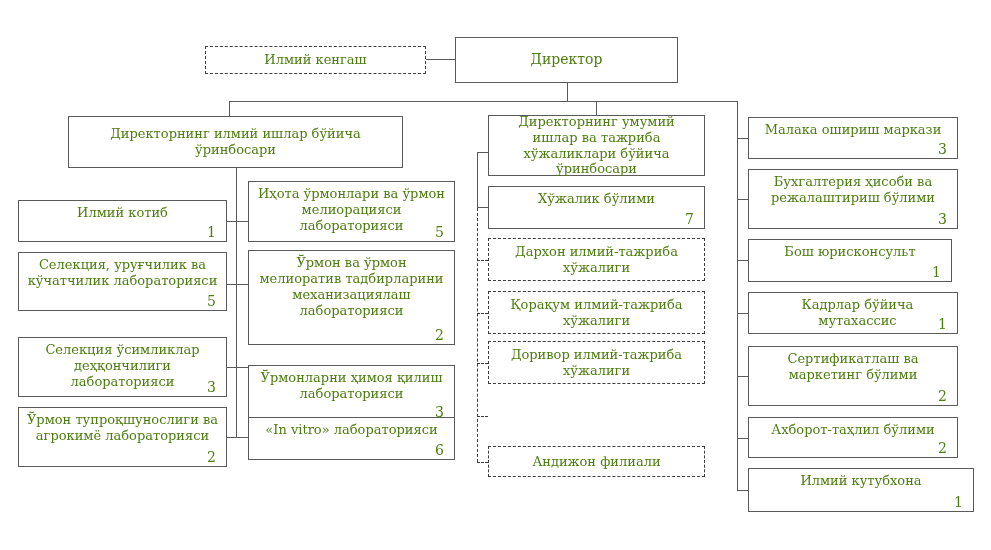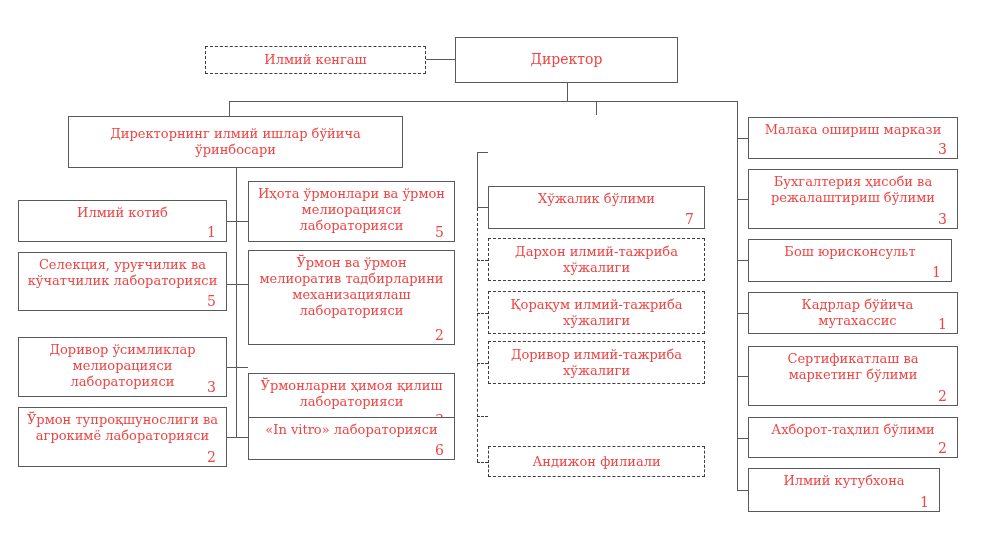--- a/index.html
+++ b/index.html
@@ -1,21 +1,21 @@
 <!DOCTYPE html>
 <html><head>
 <meta charset="utf-8">
 <style>
   html,body{margin:0;padding:0;background:#ffffff;}
   #canvas{
     position:relative;
     width:991px;height:550px;
     background:#ffffff;
     font-family:"DejaVu Serif","Liberation Serif",serif;
-    color:#ef4444;
+    color:#4d7c0f;
     overflow:hidden;
   }
   .box{
     position:absolute;
     border:1px solid #5a5a5a;
     background:#ffffff;
     box-sizing:border-box;
     display:flex;
     align-items:center;
     justify-content:center;
@@ -49,47 +49,50 @@
   </div>
 
   <div class="box" style="left:455px;top:37px;width:223px;height:46px;font-size:14px;">
     <span>Директор</span>
   </div>
 
   <div class="box" style="left:68px;top:116px;width:335px;height:52px;">
     <span>Директорнинг илмий ишлар бўйича ўринбосари</span>
   </div>
 
+  <div class="box" style="left:488px;top:115px;width:217px;height:61px;">
+    <span>Директорнинг умумий ишлар ва тажриба хўжаликлари бўйича ўринбосари</span>
+  </div>
 
   <div class="box has-count" style="left:18px;top:200px;width:209px;height:42px;">
     <span>Илмий котиб</span>
     <span class="count">1</span>
   </div>
   <div class="box has-count" style="left:18px;top:252px;width:209px;height:59px;">
     <span>Селекция, уруғчилик ва кўчатчилик лабораторияси</span>
     <span class="count">5</span>
   </div>
   <div class="box has-count" style="left:18px;top:337px;width:209px;height:60px;">
-    <span>Доривор ўсимликлар мелиорацияси лабораторияси</span>
+    <span>Селекция ўсимликлар деҳқончилиги лабораторияси</span>
     <span class="count">3</span>
   </div>
   <div class="box has-count" style="left:18px;top:407px;width:209px;height:60px;">
     <span>Ўрмон тупроқшунослиги ва агрокимё лабораторияси</span>
     <span class="count">2</span>
   </div>
 
   <div class="box has-count" style="left:248px;top:181px;width:207px;height:61px;">
     <span>Иҳота ўрмонлари ва ўрмон мелиорацияси лабораторияси</span>
     <span class="count">5</span>
   </div>
   <div class="box has-count" style="left:248px;top:250px;width:207px;height:95px;">
     <span>Ўрмон ва ўрмон мелиоратив тадбирларини механизациялаш лабораторияси</span>
     <span class="count">2</span>
   </div>
-  <div class="box has-count" style="left:248px;top:373px;width:207px;height:57px;">
+  <div class="box has-count" style="left:248px;top:365px;width:207px;height:57px;">
     <span>Ўрмонларни ҳимоя қилиш лабораторияси</span>
     <span class="count">3</span>
   </div>
   <div class="box has-count" style="left:248px;top:417px;width:207px;height:43px;">
     <span>«In vitro» лабораторияси</span>
     <span class="count">6</span>
   </div>
 
   <div class="box has-count" style="left:488px;top:186px;width:217px;height:43px;">
     <span>Хўжалик бўлими</span>
@@ -125,21 +128,21 @@
     <span class="count">1</span>
   </div>
   <div class="box has-count" style="left:748px;top:346px;width:210px;height:60px;">
     <span>Сертификатлаш ва маркетинг бўлими</span>
     <span class="count">2</span>
   </div>
   <div class="box has-count" style="left:748px;top:417px;width:210px;height:41px;">
     <span>Ахборот-таҳлил бўлими</span>
     <span class="count">2</span>
   </div>
-  <div class="box has-count" style="left:748px;top:468px;width:192px;height:44px;">
+  <div class="box has-count" style="left:748px;top:468px;width:226px;height:44px;">
     <span>Илмий кутубхона</span>
     <span class="count">1</span>
   </div>
 
   <div class="line hline" style="left:426px;top:59px;width:29px;"></div>
   <div class="line vline" style="left:567px;top:83px;height:18px;"></div>
   <div class="line hline" style="left:229px;top:101px;width:509px;"></div>
   <div class="line vline" style="left:229px;top:101px;height:15px;"></div>
   <div class="line vline" style="left:596px;top:101px;height:14px;"></div>
 

